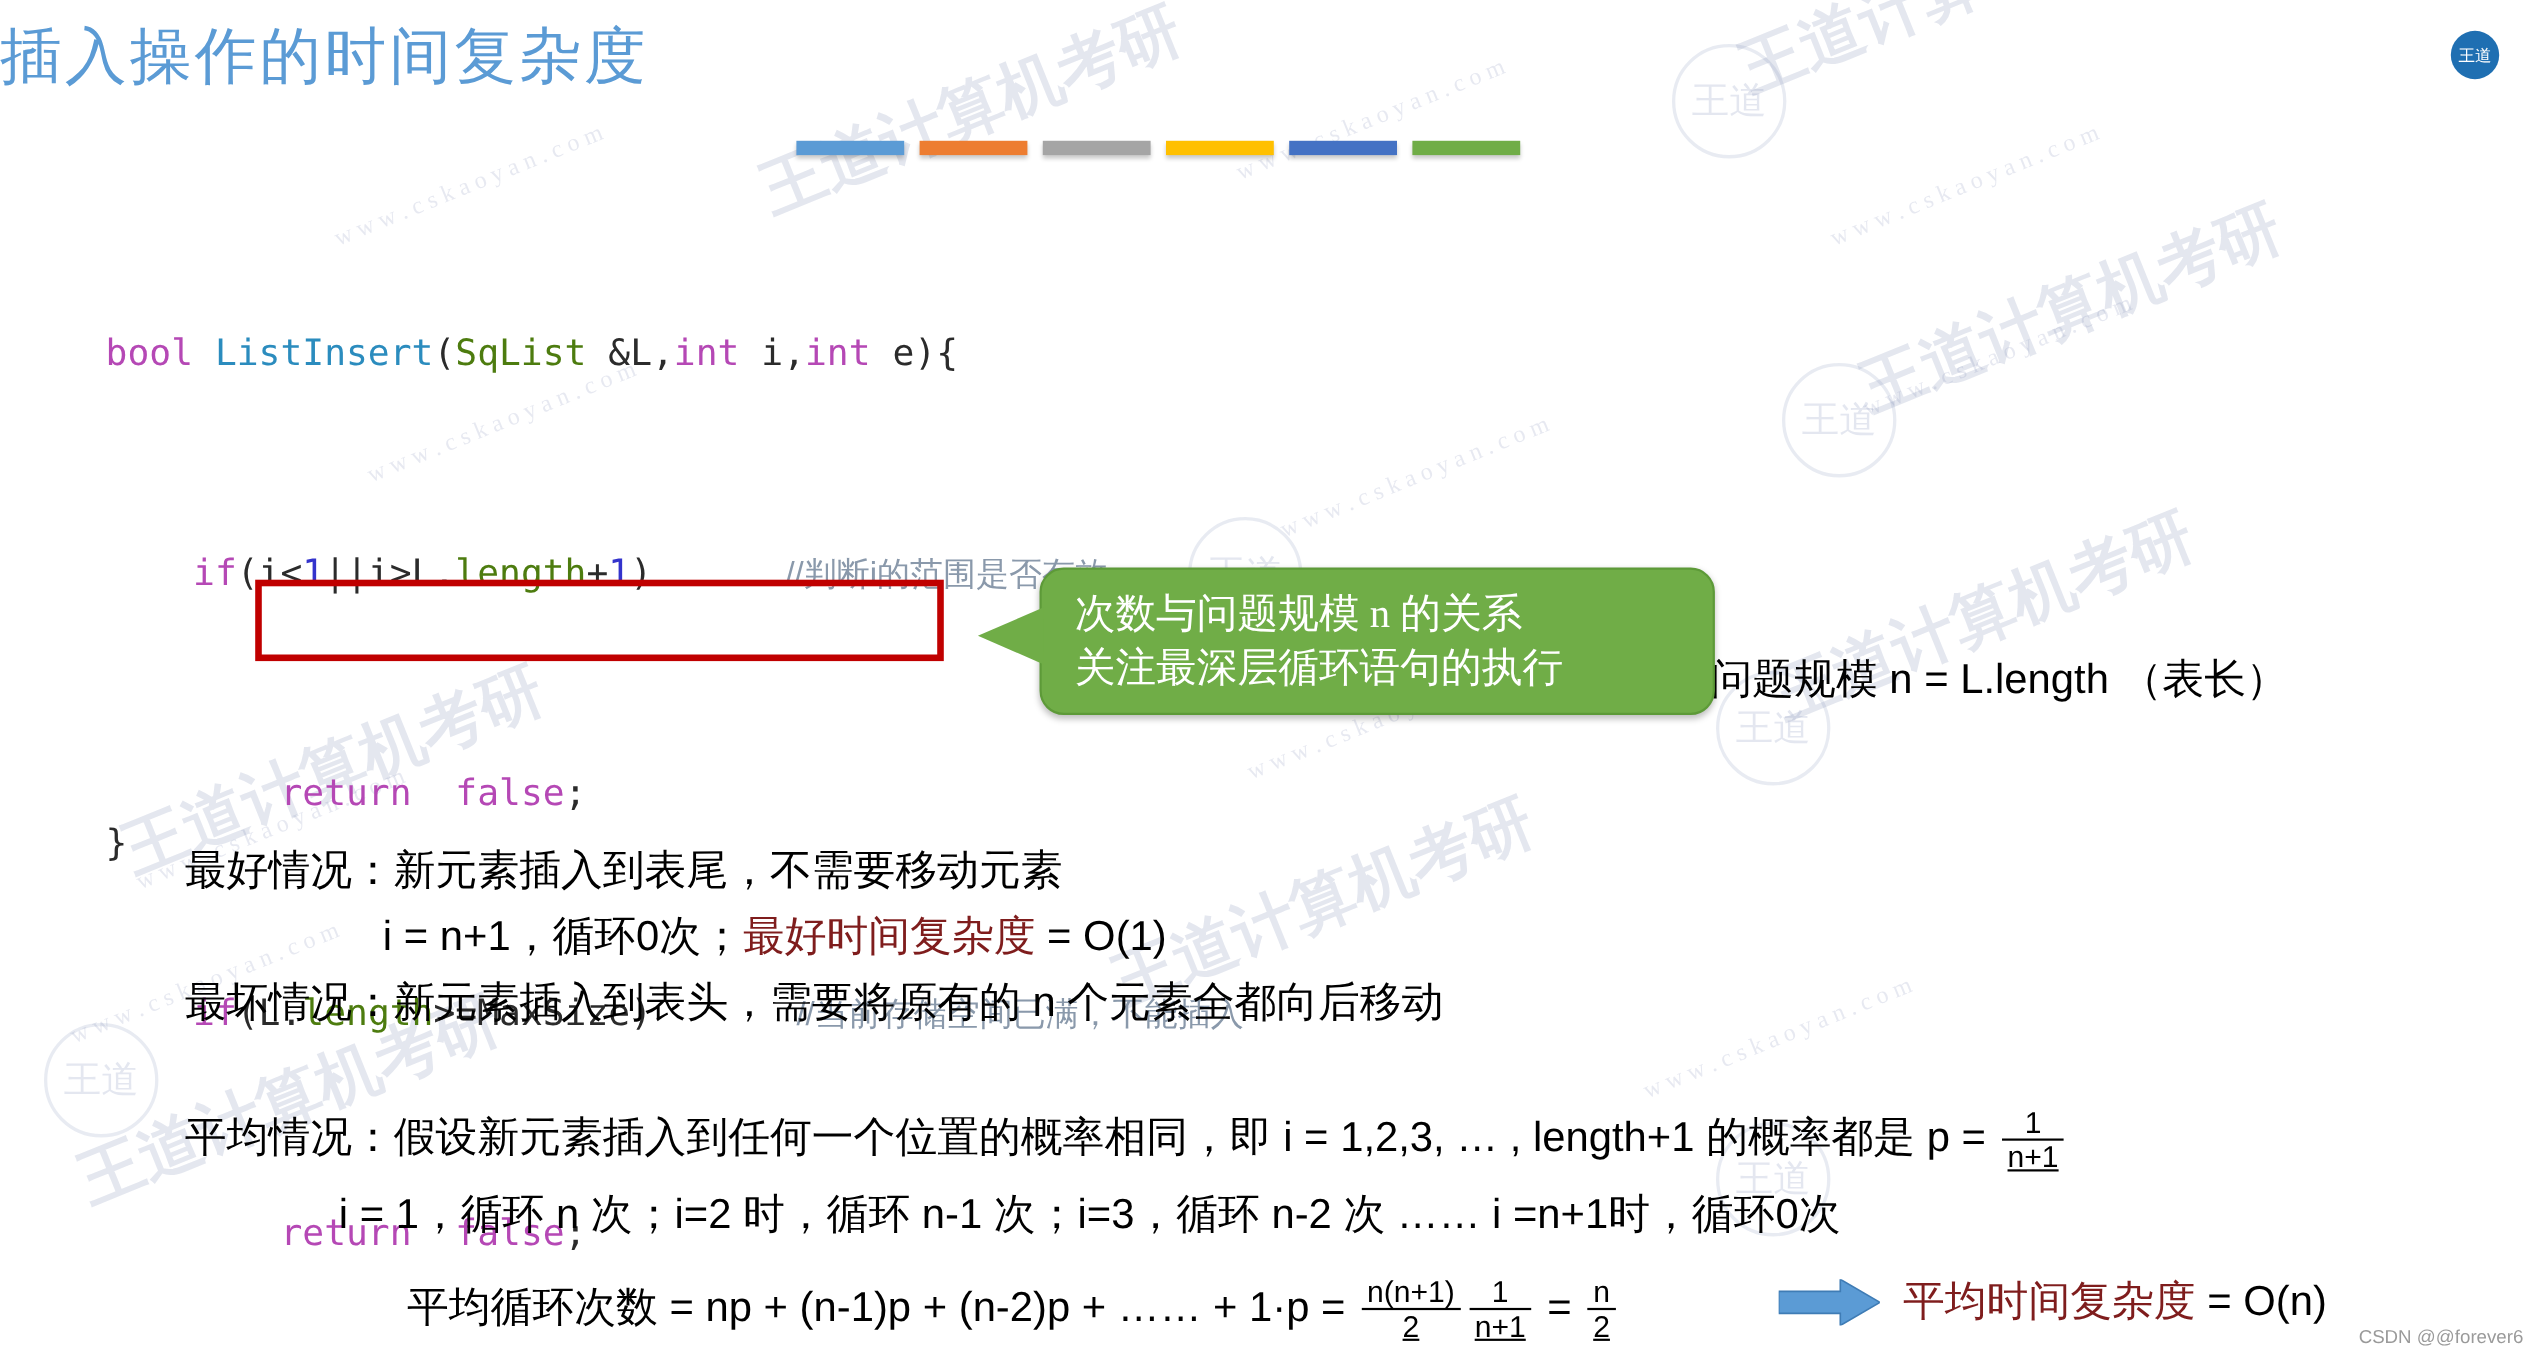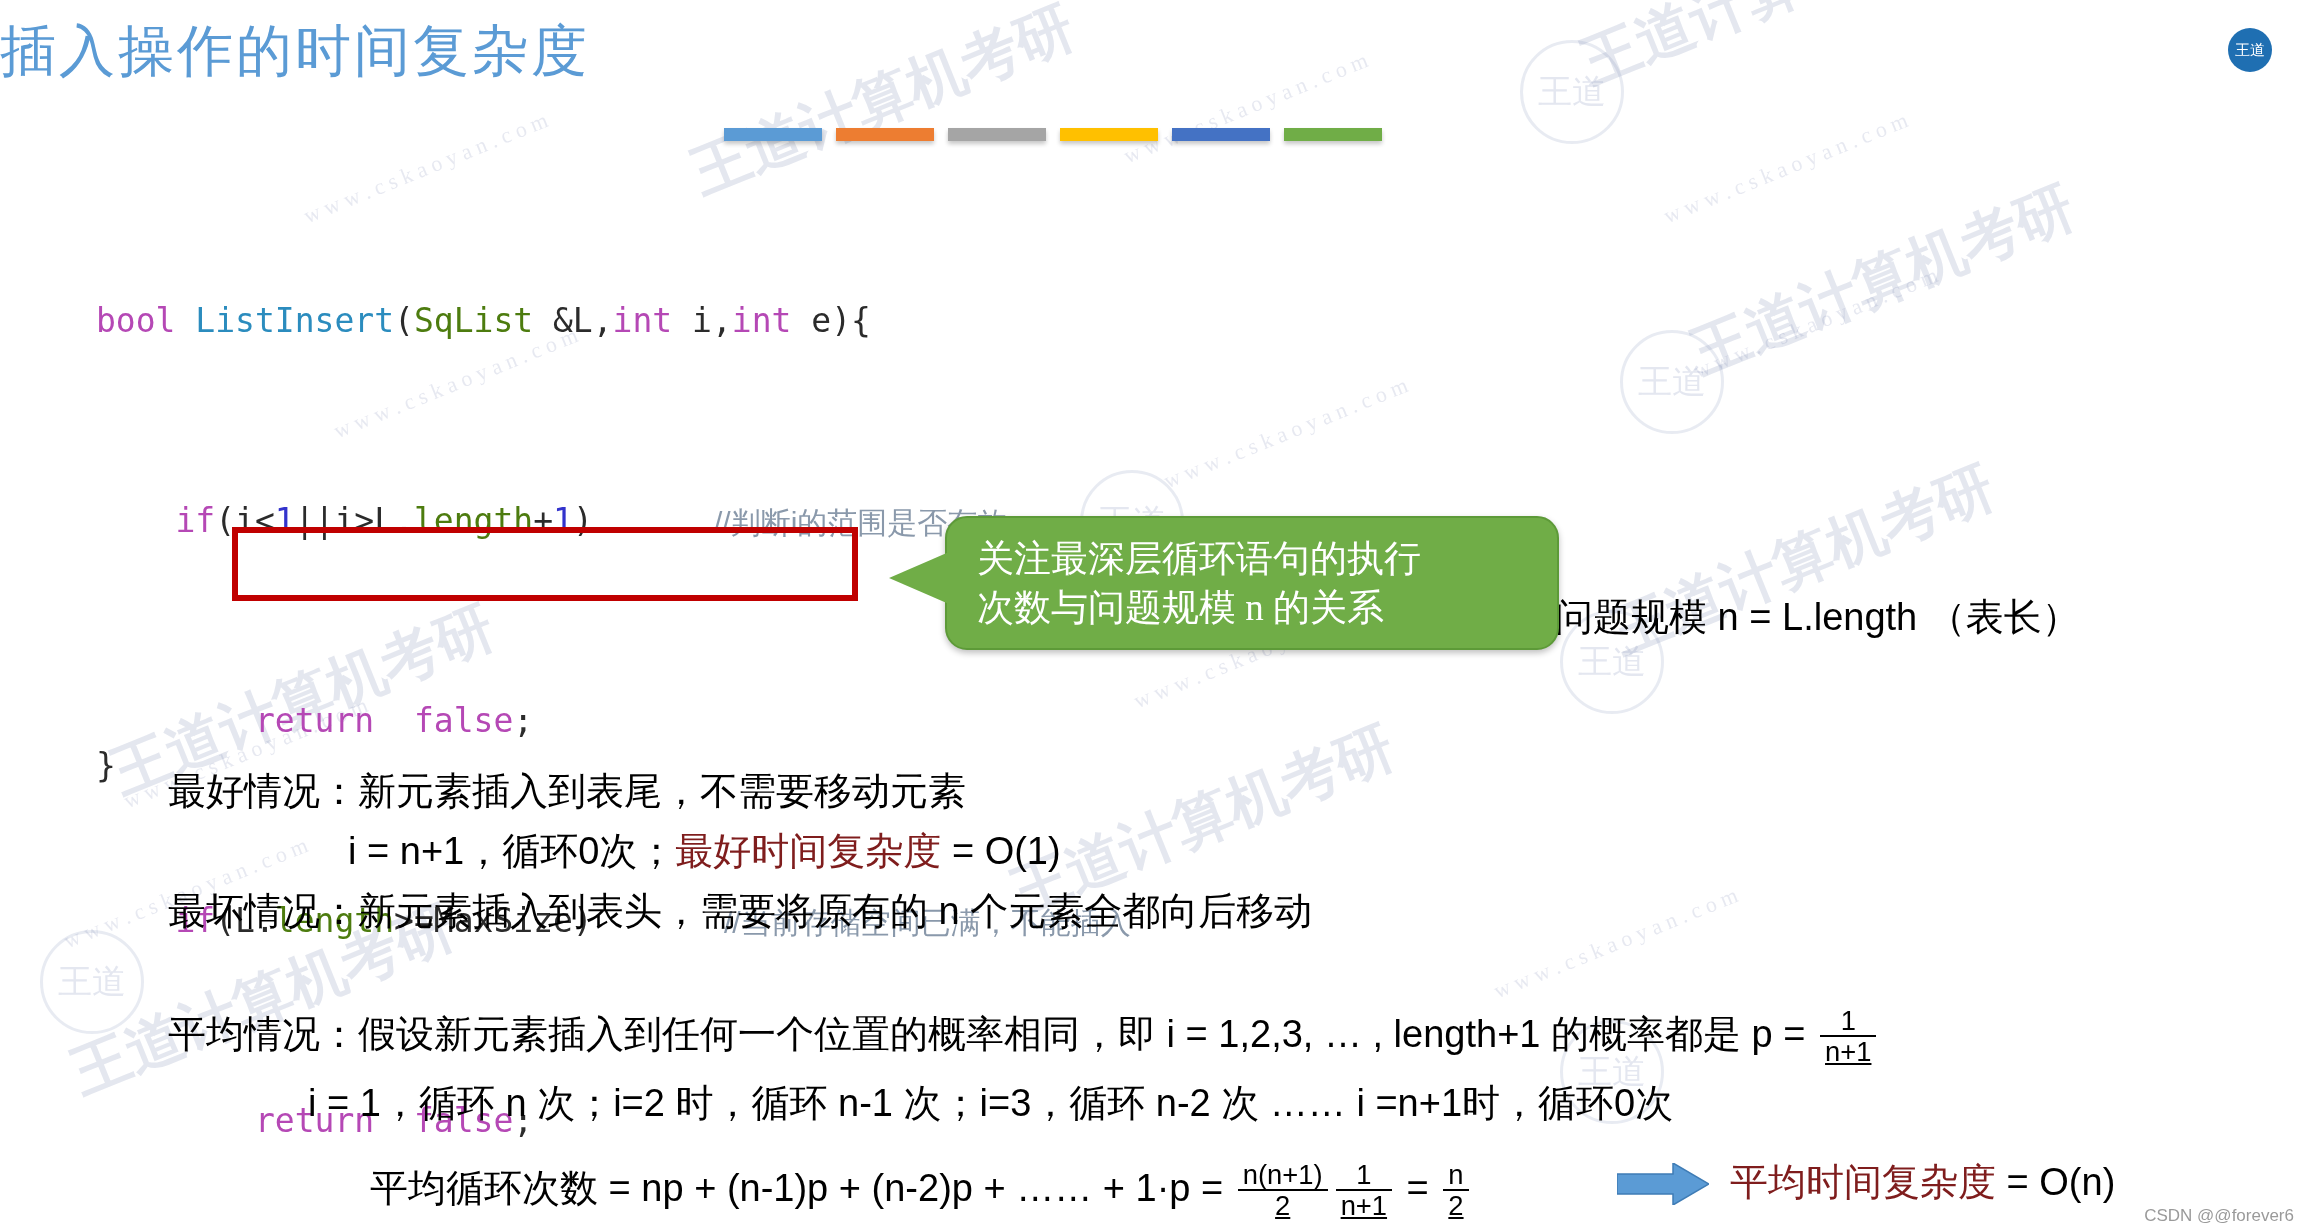--- a/index.html
+++ b/index.html
@@ -297,22 +297,22 @@
     
   </div>
 
   <div class="brace-close">}</div>
 
   <div class="red-rect"></div>
 
   <div class="callout">
     <div class="callout-tail"></div>
     <div class="callout-text">
+      <div>次数与问题规模 n 的关系</div>
       <div>关注最深层循环语句的执行</div>
-      <div>次数与问题规模 n 的关系</div>
     </div>
   </div>
 
   <div class="right-note">问题规模 n = L.length （表长）</div>
 
   <div class="body-txt" style="left:168px; top:766px;">最好情况：新元素插入到表尾，不需要移动元素</div>
 
   <div class="body-txt" style="left:348px; top:826px;">
     <span>i = n+1，循环0次；</span><span class="red">最好时间复杂度</span><span> = O(1)</span>
   </div>

